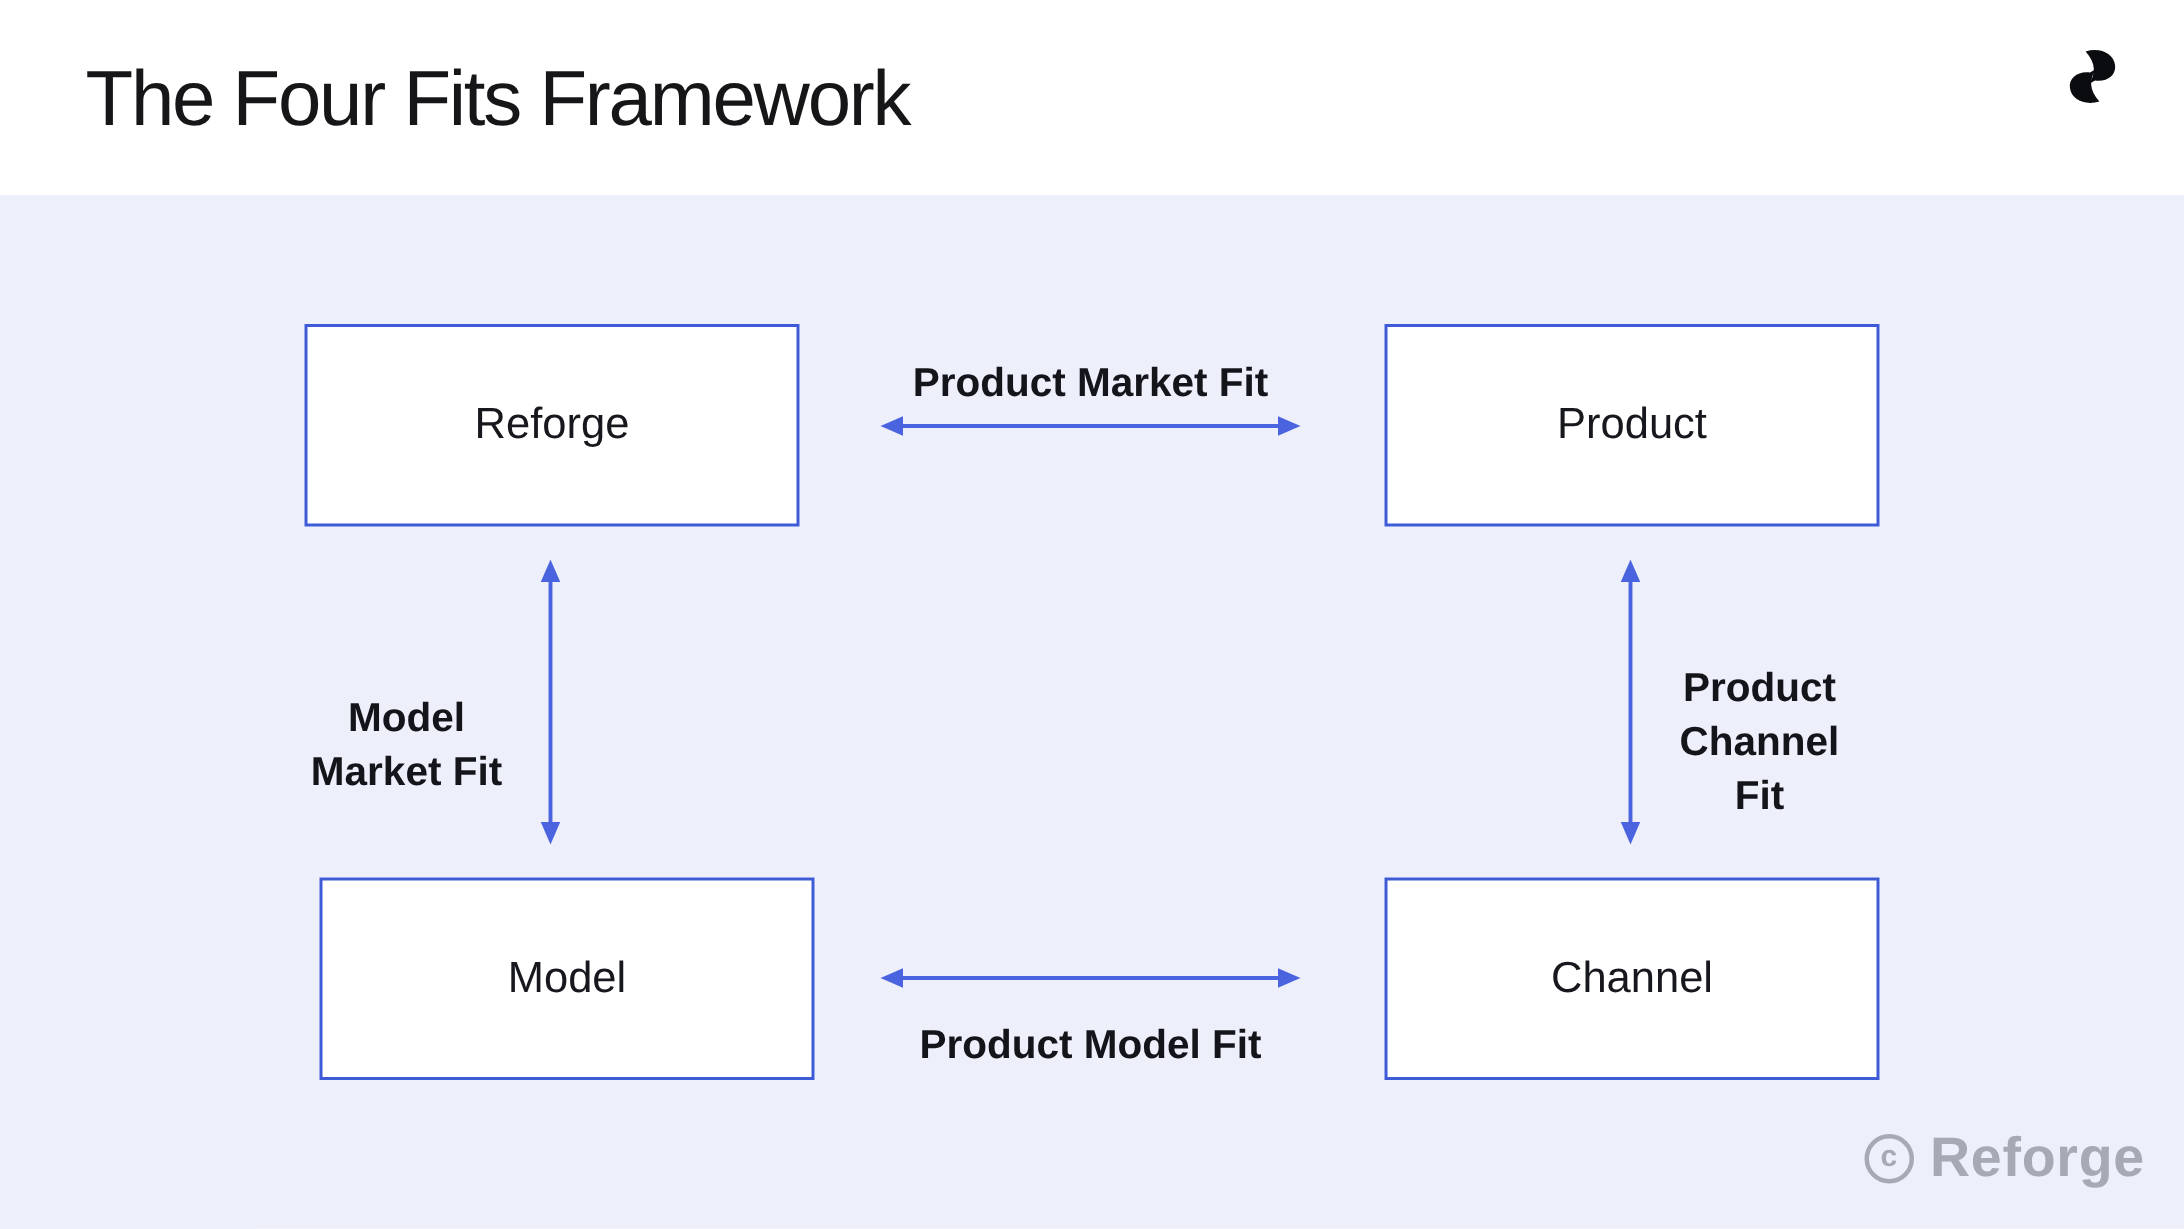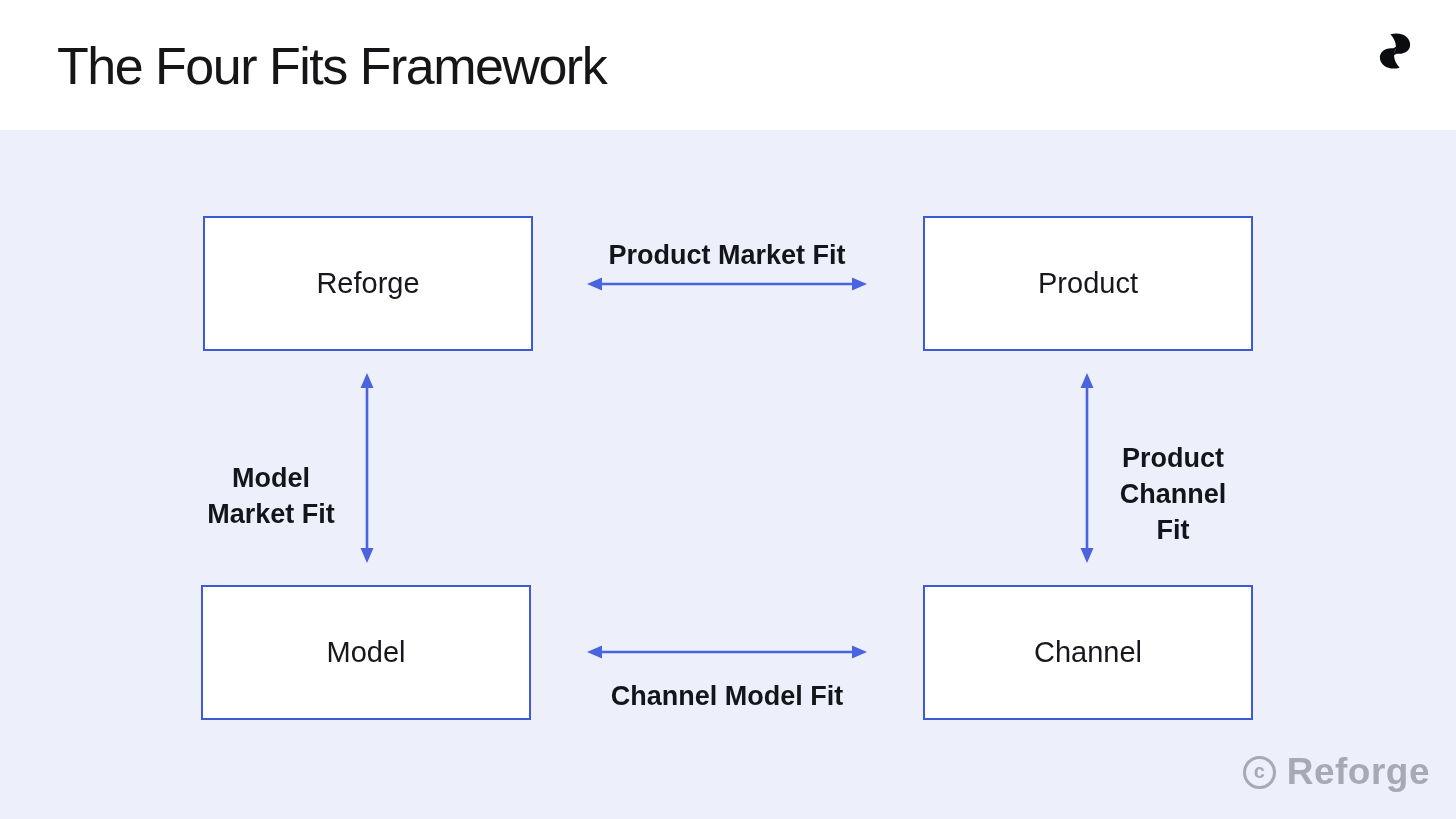--- a/index.html
+++ b/index.html
@@ -51,21 +51,21 @@
     border: 2px solid #3D5BD7;
     display: flex;
     align-items: center;
     justify-content: center;
     font-size: 29px;
     font-weight: 400;
     color: #17181D;
   }
   .node-market  { left: 203px; top: 216px; }
   .node-product { left: 923px; top: 216px; text-align: right; }
-  .node-model   { left: 201px; top: 585px; }
+  .node-model   { left: 213px; top: 585px; }
   .node-channel { left: 923px; top: 585px; }
 
   
   .arrow { position: absolute; overflow: visible; }
   .arrow line { stroke: #4A63DE; stroke-width: 2.6px; }
   .arrow polygon { fill: #4A63DE; }
   .arrow-top    { left: 586px; top: 276px; }
   .arrow-bottom { left: 586px; top: 644px; }
   .arrow-left   { left: 359px; top: 372px; }
   .arrow-right  { left: 1079px; top: 372px; }
@@ -157,21 +157,21 @@
     </svg>
     <svg class="arrow arrow-right" width="16" height="192">
       <line x1="8" y1="14" x2="8" y2="178"></line>
       <polygon points="8,1 1.5,16 14.5,16"></polygon>
       <polygon points="8,191 1.5,176 14.5,176"></polygon>
     </svg>
 
     <div class="fit-label fit-product-market">Product Market Fit</div>
     <div class="fit-label fit-model-market">Model Market Fit</div>
     <div class="fit-label fit-product-channel">Product Channel Fit</div>
-    <div class="fit-label fit-channel-model">Channel Model Fit</div>
+    <div class="fit-label fit-channel-model">Product Model Fit</div>
 
     <div class="watermark">
       <span class="copyright-circle">c</span>
       <span class="watermark-text">Reforge</span>
     </div>
 
   </main>
 </div>
 
 </body></html>

